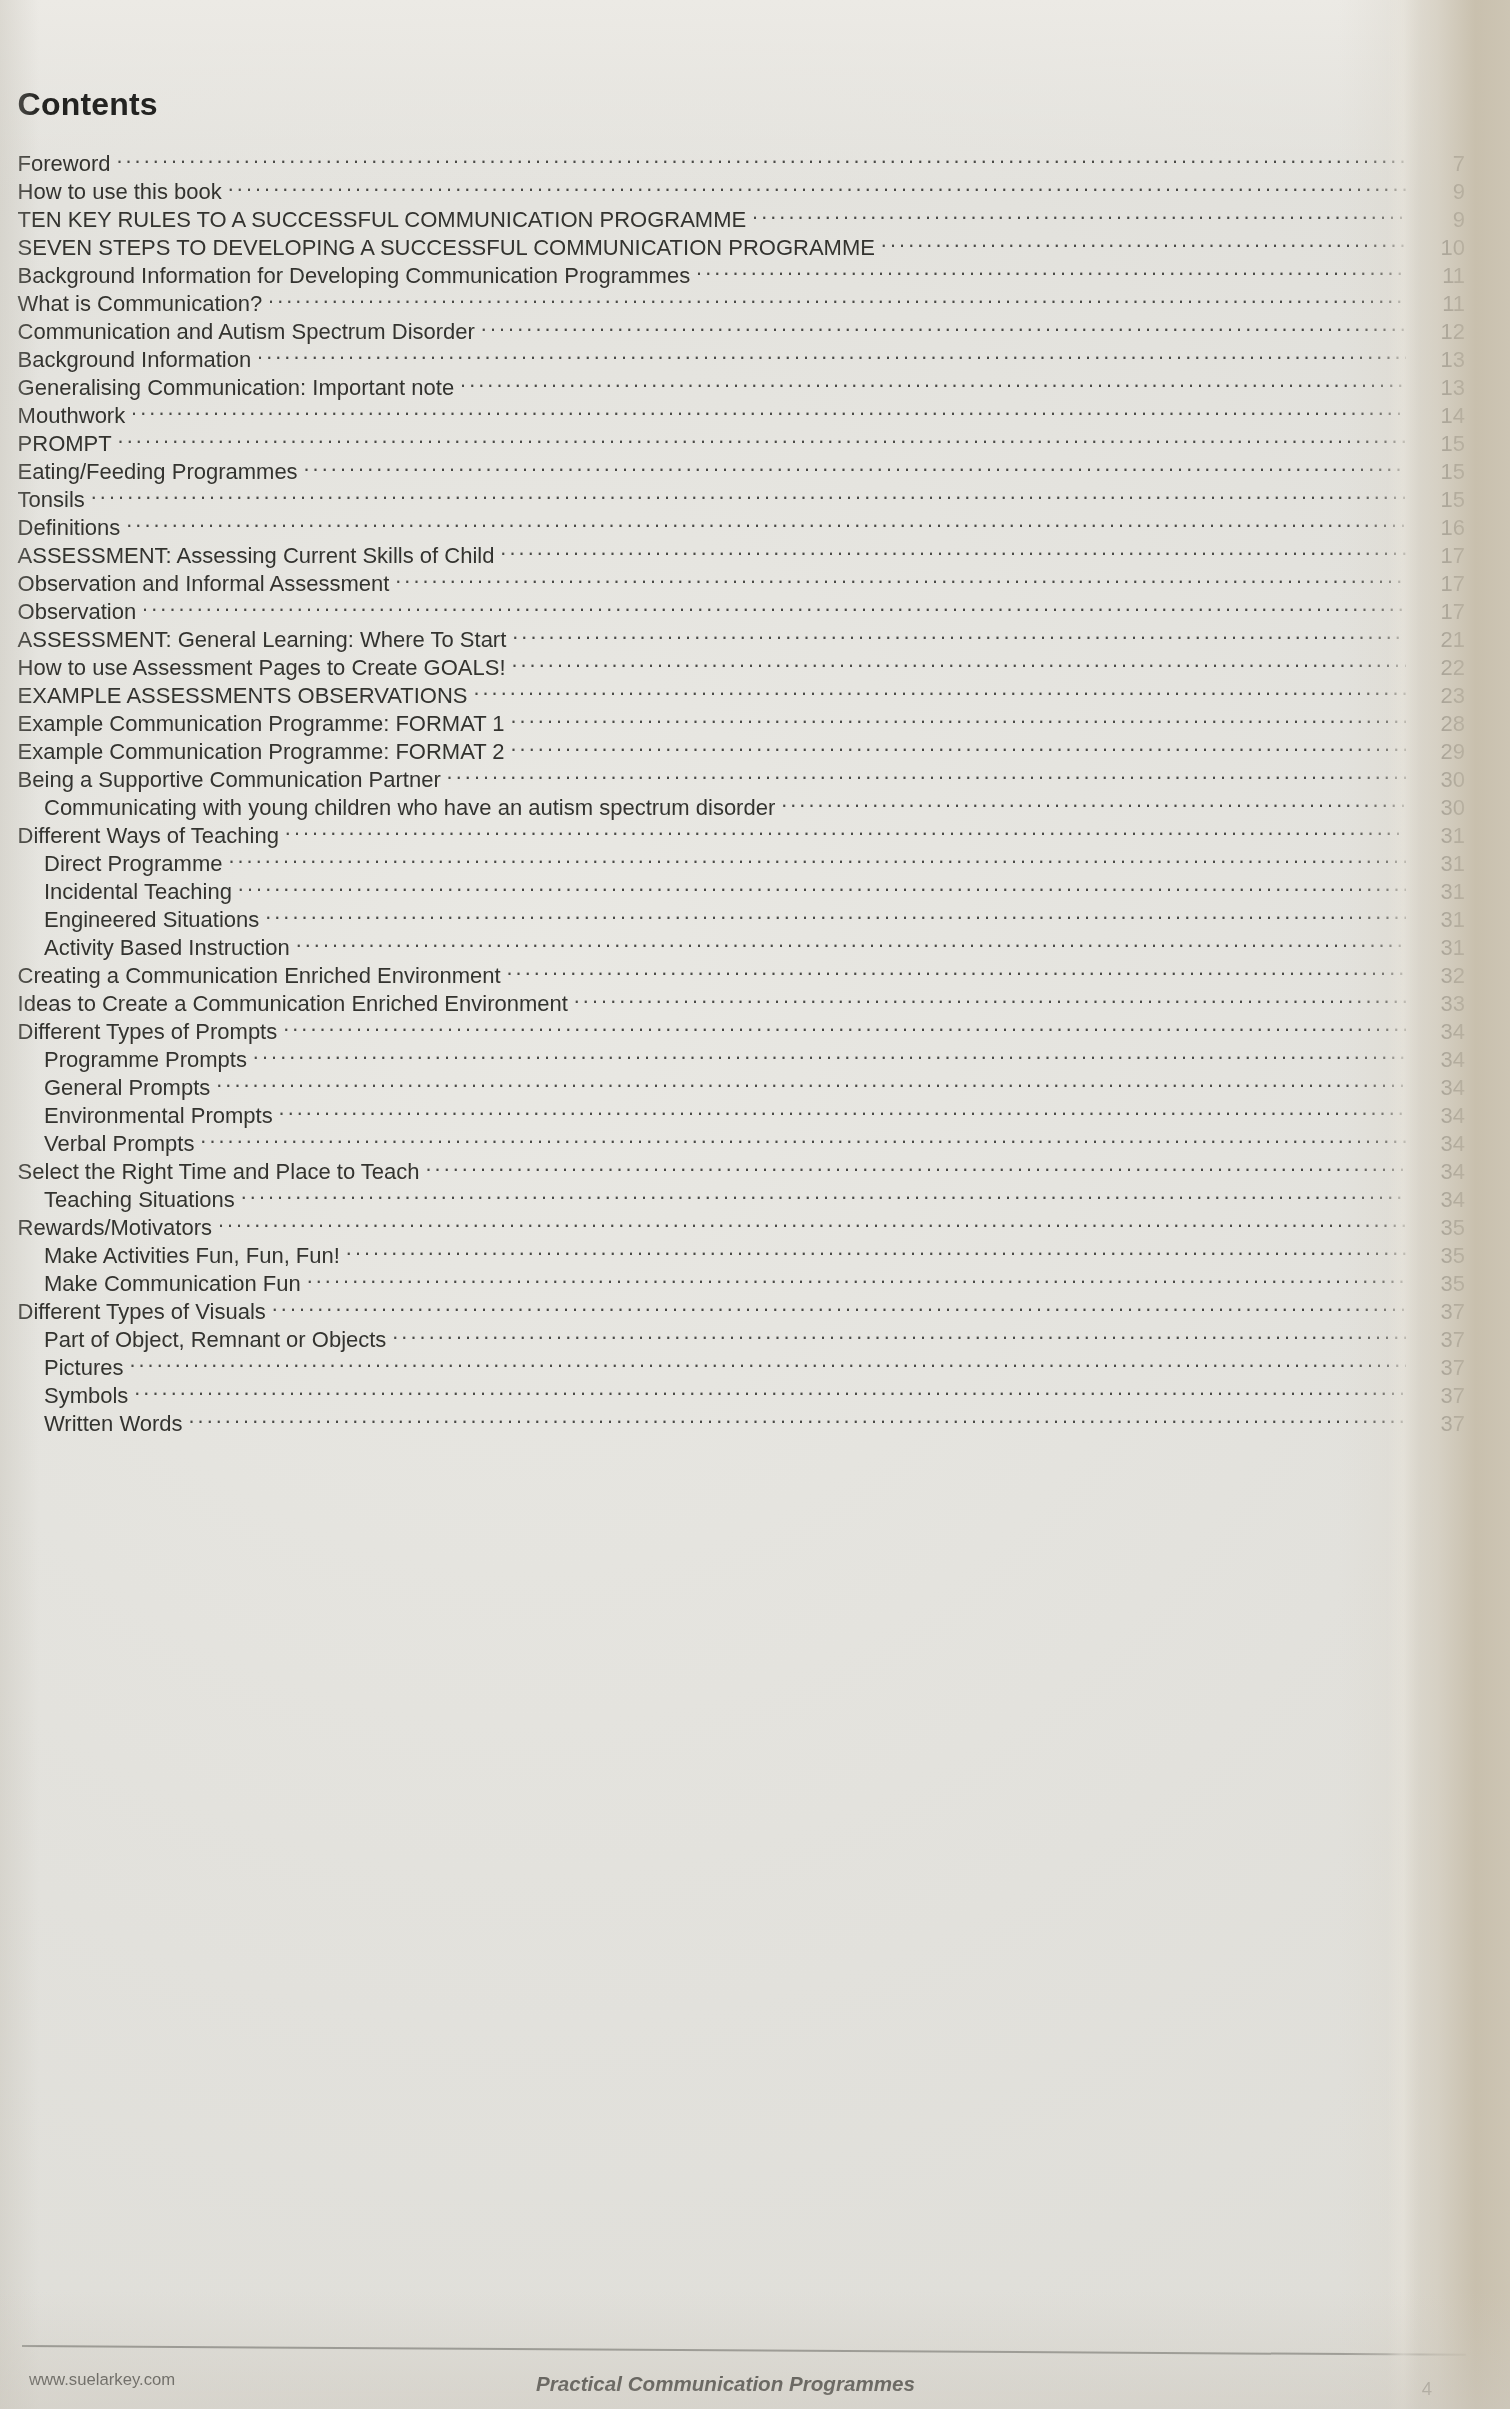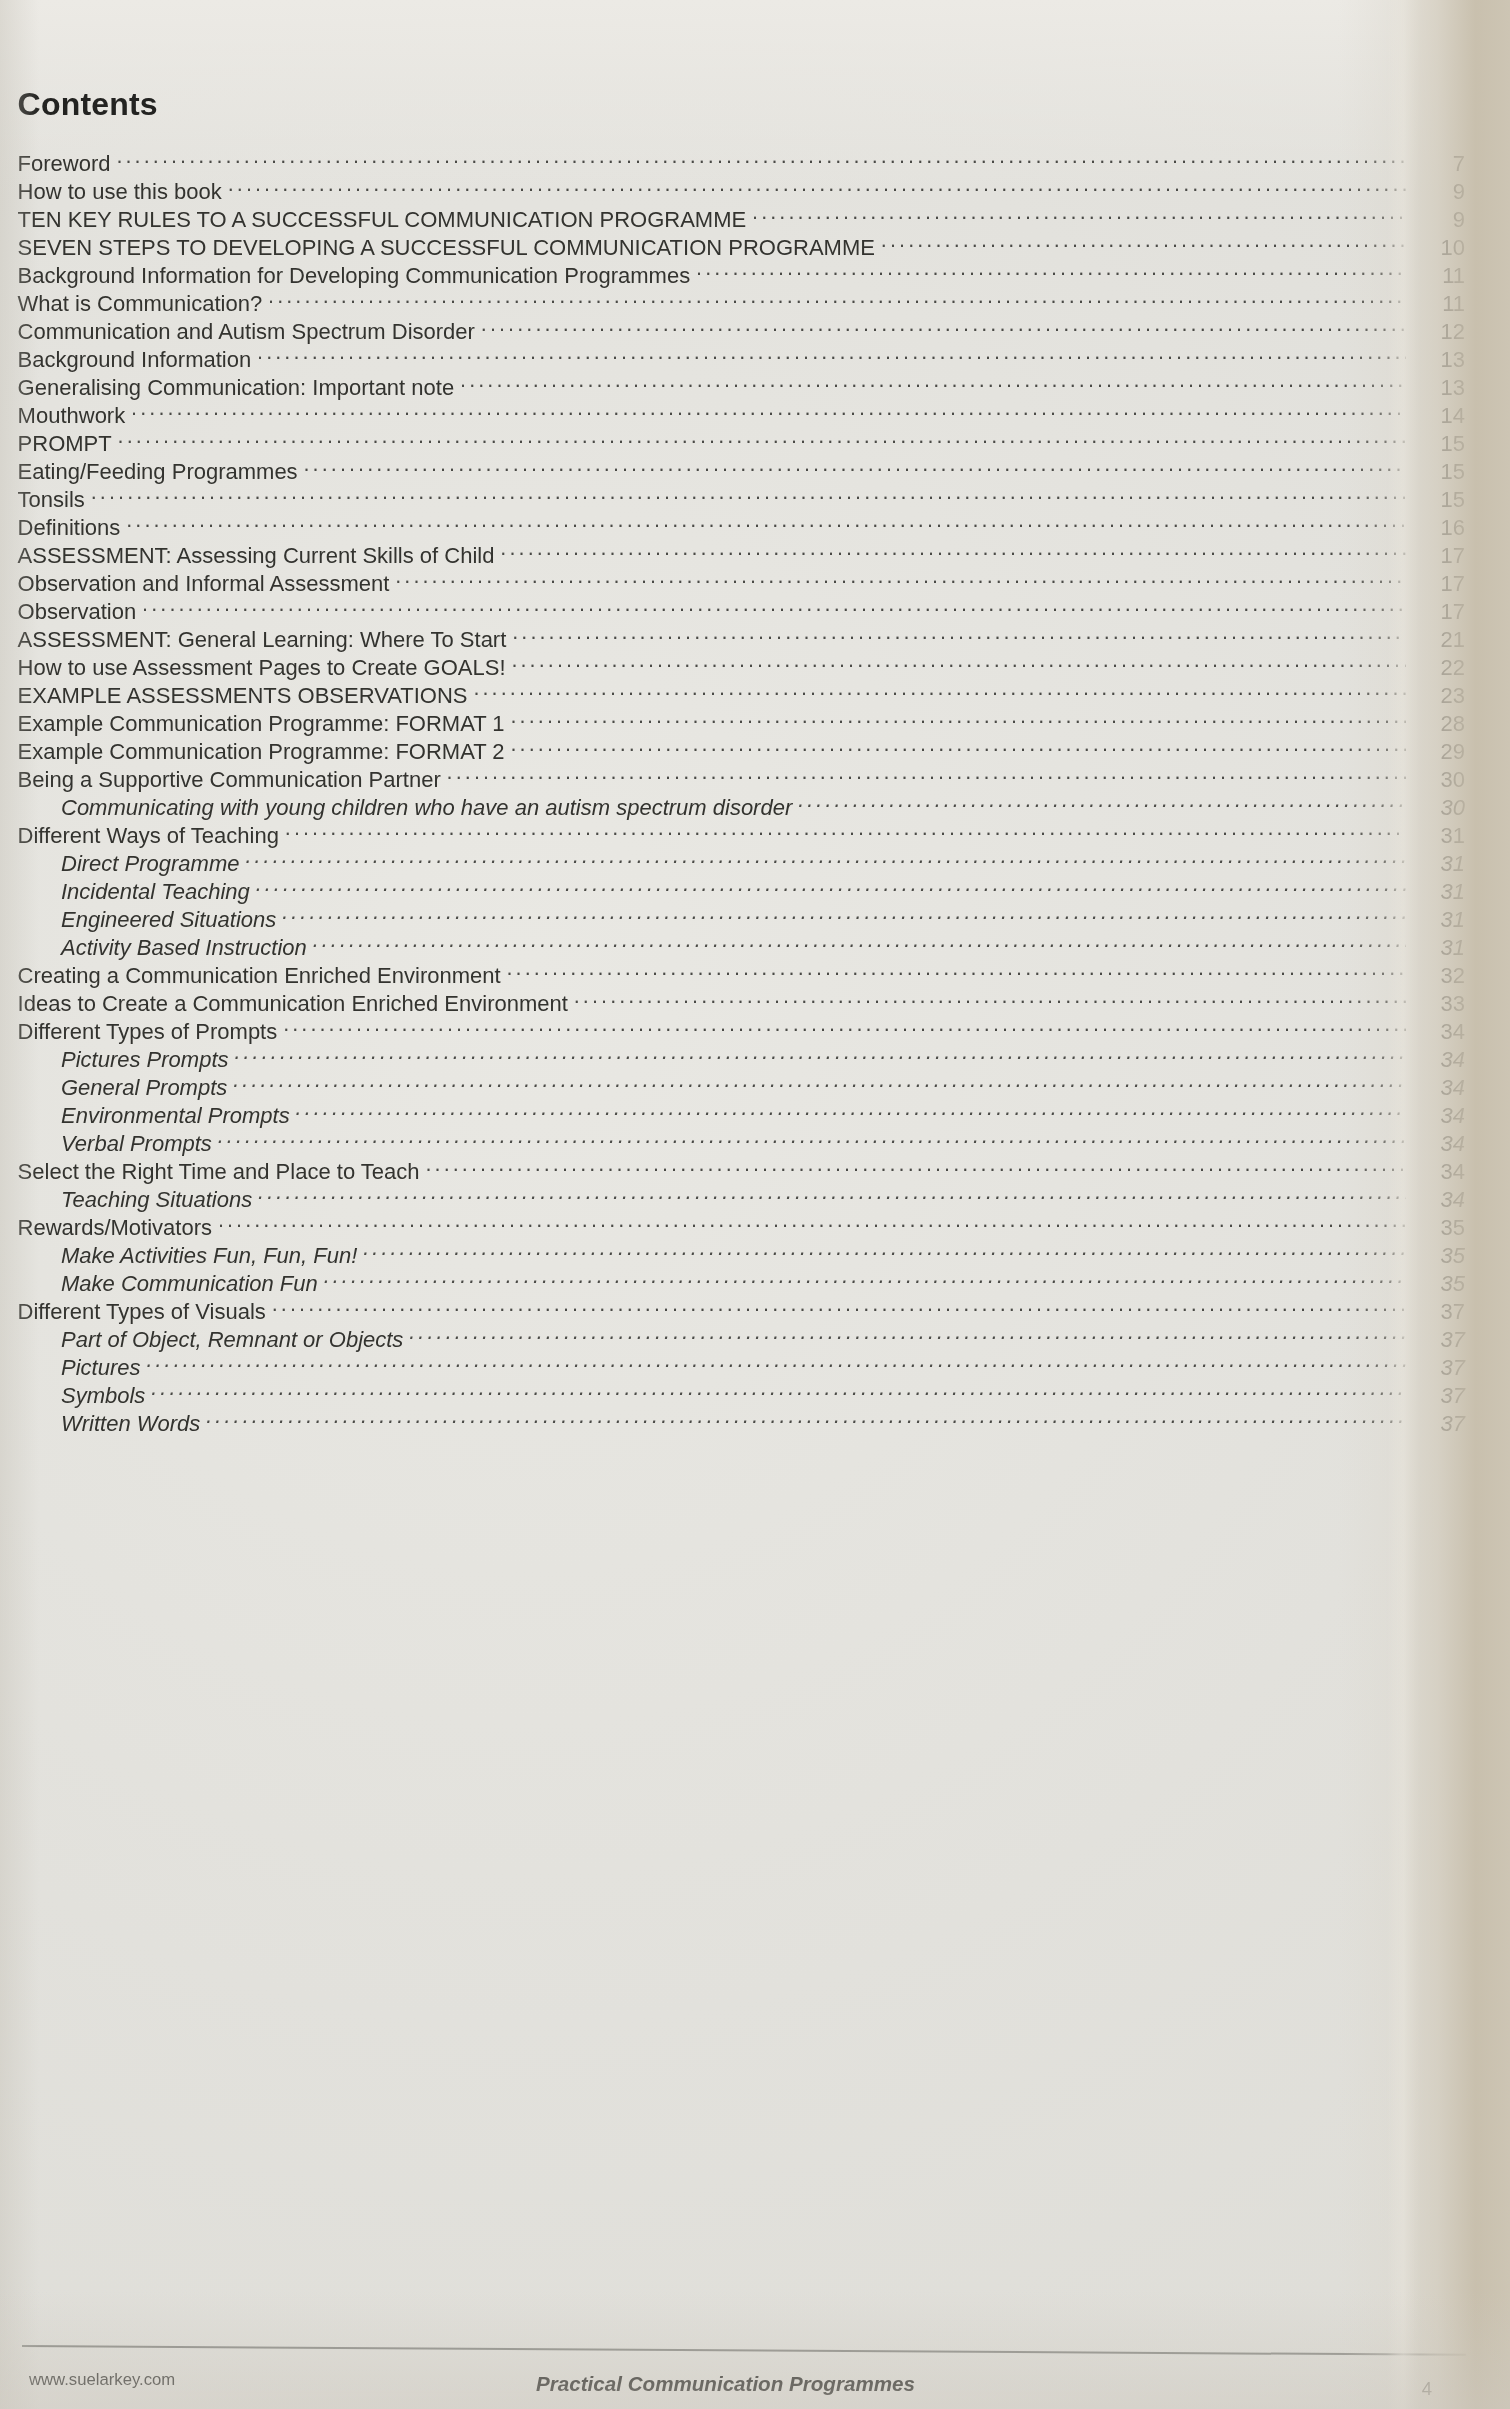--- a/index.html
+++ b/index.html
@@ -132,21 +132,21 @@
     flex: 0 0 auto;
     width: 57px;
     text-align: right;
     padding-right: 45px;
     font-size: 22px;
     color: #2b2b29;
   }
 
   
   .lvl1 { padding-left: 17.6px; }
-  .lvl2 { padding-left: 61px; font-style: italic; }
+  .lvl2 { padding-left: 44px; }
 
   
   .footer-rule {
     position: absolute;
     left: 21.6px;
     right: 44px;
     top: 2345px;
     height: 0;
     border-top: 2px solid #8d8d88;
     transform: rotate(0.35deg);
@@ -351,21 +351,21 @@
           <span class="title">Ideas to Create a Communication Enriched Environment</span>
           <span class="leader"></span>
           <span class="pageno">33</span>
         </div>
         <div class="toc-row lvl1">
           <span class="title">Different Types of Prompts</span>
           <span class="leader"></span>
           <span class="pageno">34</span>
         </div>
         <div class="toc-row lvl2">
-          <span class="title">Pictures Prompts</span>
+          <span class="title">Programme Prompts</span>
           <span class="leader"></span>
           <span class="pageno">34</span>
         </div>
         <div class="toc-row lvl2">
           <span class="title">General Prompts</span>
           <span class="leader"></span>
           <span class="pageno">34</span>
         </div>
         <div class="toc-row lvl2">
           <span class="title">Environmental Prompts</span>

